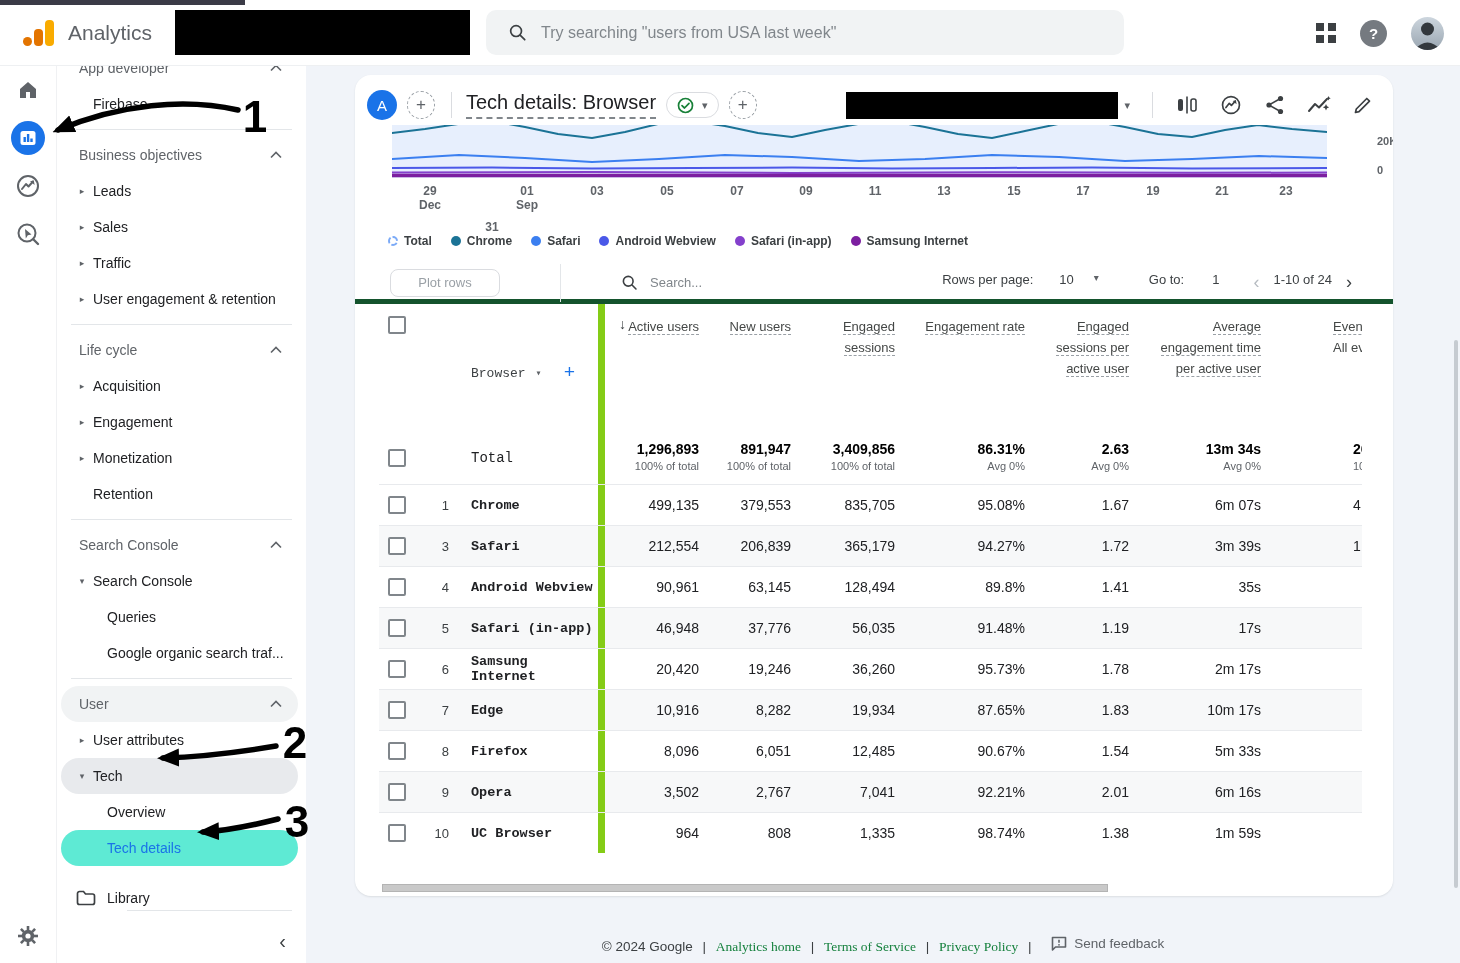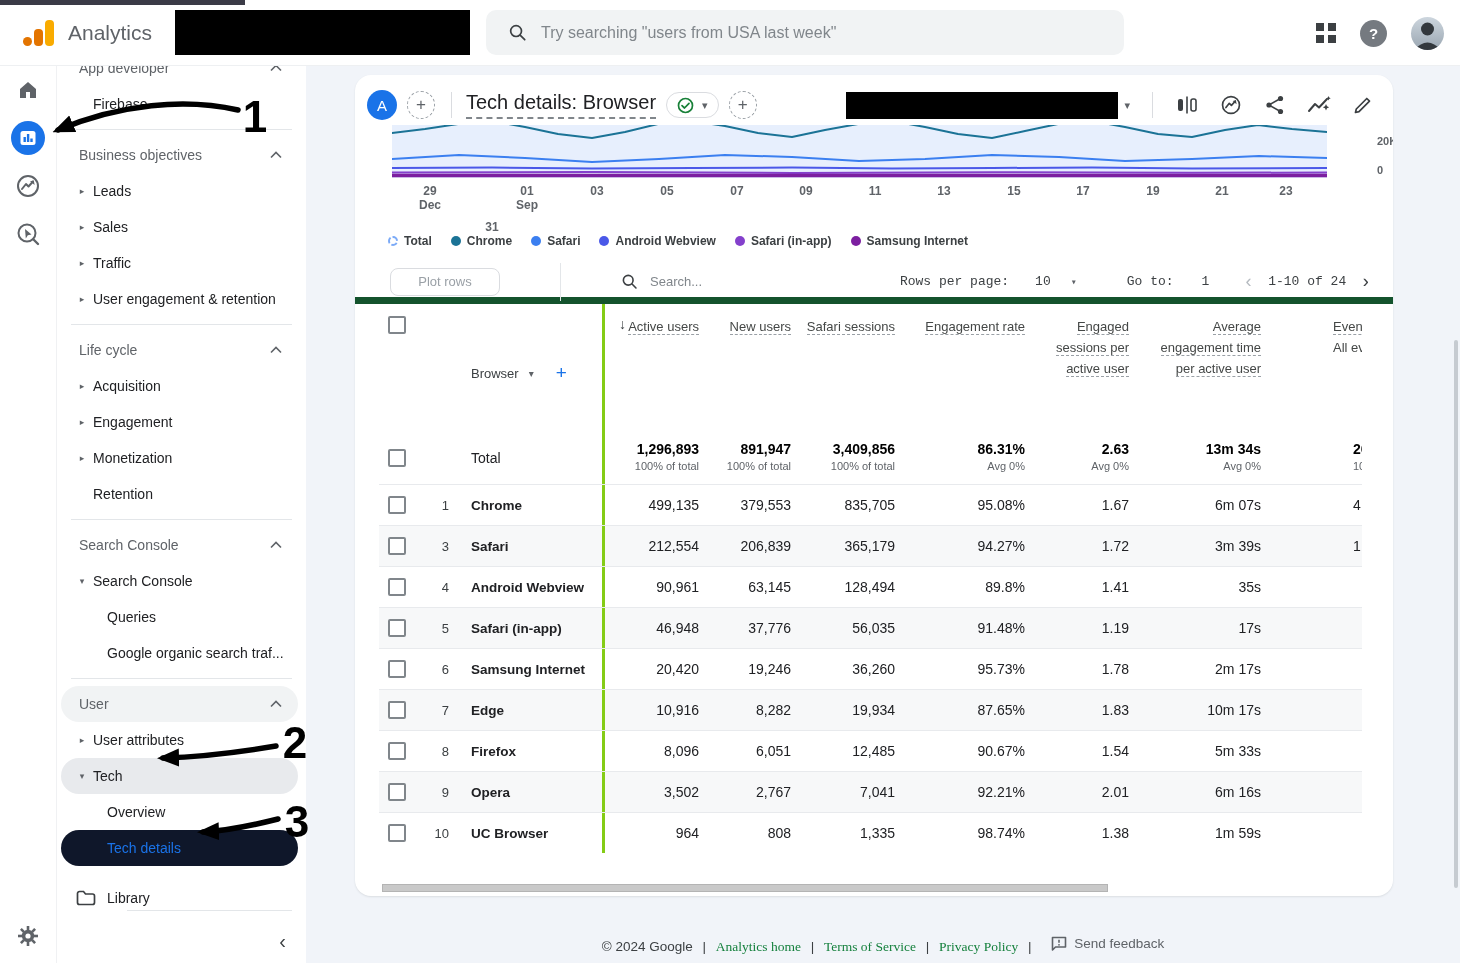--- a/index.html
+++ b/index.html
@@ -41,21 +41,21 @@
   .sb-row { height:36px; display:flex; align-items:center; margin:0 8px 0 4px; border-radius:18px;
     font-size:14px; color:#202124; cursor:pointer; position:relative; }
   .sb-head { color:#5f6368; font-size:14px; padding-left:18px; justify-content:space-between; padding-right:16px; }
   .sb-clip { margin-top:-16px; }
   .sb-tri { width:22px; text-align:center; color:#5f6368; font-size:9px; flex:none; }
   .sb-item { padding-left:10px; }
   .sb-item-noarrow { padding-left:32px; }
   .sb-sub { padding-left:46px; }
   .sb-divider { height:1px; background:#e3e6e9; margin:7px 14px; }
   .sb-sel-gray { background:#e8eaed; }
-  .sb-sel-blue { background:#0f172a; color:#1a73e8; }
+  .sb-sel-blue { background:#5eead4; color:#1a73e8; }
   .sb-spacer { height:14px; }
   .sb-collapse { position:absolute; bottom:10px; right:20px; font-size:20px; color:#3c4043; cursor:pointer; }
   .sb-bottom-div { position:absolute; bottom:52px; left:70px; right:14px; height:1px; background:#e3e6e9; }
   .folder-ico { width:22px; margin:0 10px 0 14px; flex:none; }
 
   
   .main { position:absolute; left:306px; top:66px; right:0; bottom:0; background:#f1f4f9; }
   .card { position:absolute; left:49px; top:9px; width:1038px; height:821px; background:#fff;
     border-radius:16px; box-shadow:0 1px 2px rgba(60,64,67,.12); overflow:hidden; }
 
@@ -80,26 +80,26 @@
   .plot svg { position:absolute; inset:0; overflow:hidden; }
   .ylab { position:absolute; left:985px; font-size:11px; color:#5f6368; }
   .xticks { position:relative; margin-left:37px; height:34px; margin-top:6px; }
   .xtick { position:absolute; top:0; transform:translateX(-50%); text-align:center; font-size:12px; color:#5f6368; line-height:14px; }
   .legend { display:flex; align-items:center; gap:19px; margin:16px 0 0 33px; }
   .leg-item { display:flex; align-items:center; gap:6px; font-size:12px; color:#3c4043; cursor:pointer; }
   .leg-dot { width:10px; height:10px; border-radius:50%; flex:none; }
 
   
   .toolbar { position:absolute; top:191px; left:0; right:0; height:38px; display:flex; align-items:center;
-    border-bottom:7px solid #14532d;gap:44px; }
+    border-bottom:5px solid #14532d;gap:44px; }
   .plot-rows-btn { margin-left:35px; width:110px; height:28px; border:1px solid #dadce0; border-radius:8px;
     color:#9aa0a6; font-size:13px; display:flex; align-items:center; justify-content:center; cursor:pointer; }
   .tb-vdiv { width:1px; height:38px; background:#e3e6e9; margin-left:16px; }
   .tb-search { display:flex; align-items:center; gap:12px; margin-left:16px; color:#80868b; font-size:13px; }
-  .tb-right { margin-left:auto; display:flex; align-items:center; font-size:13px; color:#3c4043; padding-right:22px;font-family:Liberation Mono, monospace; }
+  .tb-right { margin-left:auto; display:flex; font-size:13px; color:#3c4043; padding-right:41px; }
   .tb-lab { color:#3c4043; }
   .tb-val { margin-left:26px; }
   .tb-caret { margin-left:20px; font-size:10px; color:#5f6368; cursor:pointer; }
   .tb-goto { margin-left:50px; }
   .tb-goto-val { margin-left:28px; }
   .pg-chev { font-size:18px; margin-left:34px; cursor:pointer; color:#3c4043; }
   .pg-chev.dis { color:#b6bbc1; }
   .pg-range { margin-left:14px; }
   .pg-next { margin-left:14px; }
 
@@ -112,21 +112,21 @@
   .thead .cbwrap { padding-top:12px; }
   .dimcell { display:flex; align-items:center; padding-left:16px; padding-top:10px; font-size:13px; color:#3c4043; }
   .dim-caret { font-size:10px; color:#5f6368; margin-left:10px; cursor:pointer; }
   .dim-plus { color:#1a73e8; font-size:19px; margin-left:22px; cursor:pointer; }
   .th { padding:12px 10px 0 0; text-align:right; font-size:13px; color:#444746; line-height:21px; cursor:pointer; }
   .hl { border-bottom:1px dashed #9aa0a6; -webkit-box-decoration-break:clone; box-decoration-break:clone; }
   .th-sorted { display:flex; align-items:flex-start; }
   .sort-ico { padding:12px 0 0 14px; color:#3c4043; font-size:14px; }
   .th-clip { text-align:left; padding:12px 0 0 62px; white-space:nowrap; }
   .th-clip .sub { display:block; border:none; color:#444746; }
-  .col-div { border-right:3px solid #84cc16; align-self:stretch; }
+  .col-div { border-right:7px solid #84cc16; align-self:stretch;font-family:Liberation Mono, monospace; }
   .trow { height:41px; border-top:1px solid #e8eaed; font-size:14px; color:#202124; }
   .trow:nth-child(even) { background:#f7f8f9; }
   .total-row { height:52px; font-size:14px; }
   .rank { text-align:right; padding-right:6px; color:#3c4043; font-size:13px; }
   .bname { padding-left:16px; font-weight:bold; font-size:13.5px; color:#202124; }
   .total-lab { padding-left:16px; font-size:14px; color:#202124; }
   .num { text-align:right; padding-right:10px; }
   .tot-num { text-align:right; padding-right:10px; line-height:17px; }
   .tot-sub { font-size:11px; color:#5f6368; }
   .clipnum { text-align:left; padding-left:82px; }
@@ -491,21 +491,21 @@
         <div class="dimcell col-div">
           <span>Browser</span>
           <span class="dim-caret">▾</span>
           <span class="dim-plus">+</span>
         </div>
         <div class="th-sorted">
           <span class="sort-ico">↓</span>
           <span class="th" style="flex:1;"><span class="hl">Active users</span></span>
         </div>
         <div class="th"><span class="hl">New users</span></div>
-        <div class="th"><span class="hl">Safari sessions</span></div>
+        <div class="th"><span class="hl">Engaged sessions</span></div>
         <div class="th"><span class="hl">Engagement rate</span></div>
         <div class="th"><span class="hl">Engaged sessions per active user</span></div>
         <div class="th"><span class="hl">Average engagement time per active user</span></div>
         <div class="th th-clip">
           <span class="hl">Event count</span>
           <span class="sub">All events</span>
         </div>
       </div>
 
       <div class="tgrid total-row">

